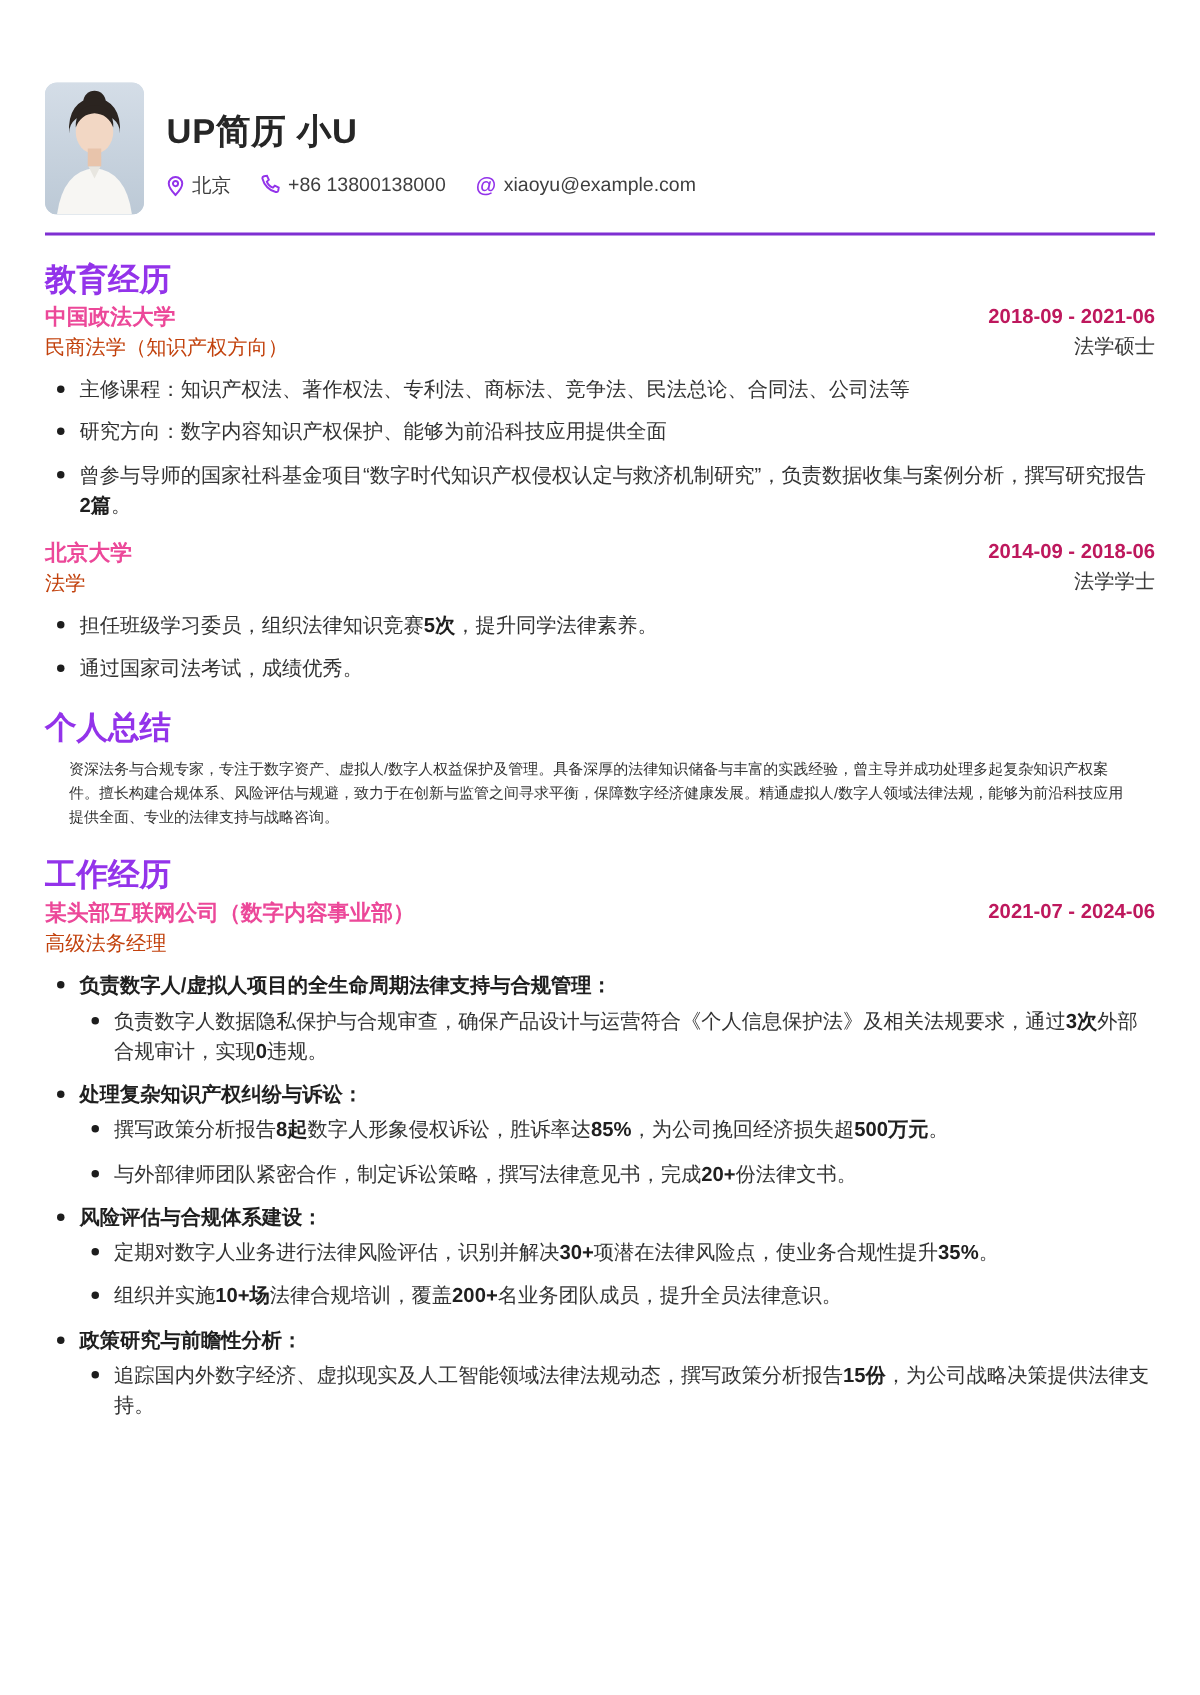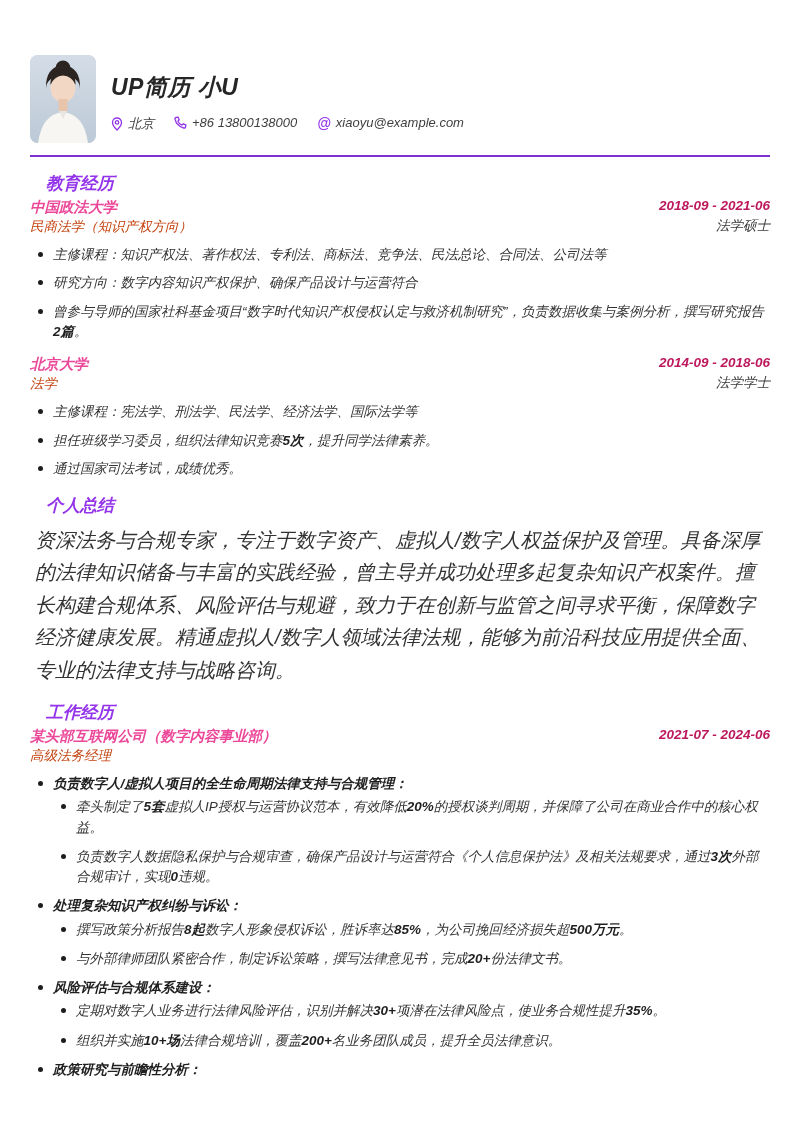--- a/index.html
+++ b/index.html
@@ -1,46 +1,46 @@
 <!DOCTYPE html>
 <html lang="zh"><head>
 <meta charset="utf-8">
 <style>
   html,body{margin:0;padding:0;}
   body{
     width:800px;height:1130px;overflow:hidden;background:#ffffff;
     font-family:"Liberation Sans","DejaVu Sans",sans-serif;color:#333;
   }
-  .page{padding:0 30px;box-sizing:border-box;width:800px;height:820px;font-style:italic;}
+  .page{padding:0 30px;box-sizing:border-box;width:800px;height:820px;}
   
   .resume-header{display:flex;gap:15px;padding-top:55px;}
   .photo{width:66px;height:88px;border-radius:8px;overflow:hidden;flex:none;background:#ccd7e2;}
   .photo svg{display:block;}
   .head-info{display:flex;flex-direction:column;justify-content:center;}
   h1.name{font-size:23px;font-weight:700;color:#262626;margin:6px 0 12px;letter-spacing:.5px;}
   .contacts{display:flex;gap:20px;align-items:flex-start;font-size:13px;color:#3f3f3f;}
   .contact{display:flex;align-items:center;gap:5px;}
   .contact .cicon{display:flex;align-items:center;color:#9333ea;}
   .at-glyph{font-size:14px;font-weight:700;color:#9333ea;}
   hr.divider{border:none;border-top:2px solid #7e2fd2;margin:12px 0 0;}
   
-  h2.section-title{font-size:17px;font-weight:700;color:#9333ea;margin:15px 16px 3px;}
+  h2.section-title{font-size:21px;font-weight:700;color:#9333ea;margin:15px 0 3px;}
   .entry{margin-bottom:4px;}
   .entry-head{display:flex;justify-content:space-between;align-items:flex-start;margin-top:3px;}
   .org{font-size:14.5px;font-weight:700;color:#ec4899;line-height:1.25;}
   .role{font-size:13.5px;color:#c2410c;margin-top:2px;}
   .date{font-size:13.5px;font-weight:700;color:#be185d;text-align:right;line-height:1.25;}
   .degree{font-size:13.5px;color:#3a3a3a;text-align:right;margin-top:2px;}
   ul.bullets{list-style:none;margin:9px 0 13px;padding:0;}
   ul.bullets li{position:relative;padding-left:23px;font-size:13.5px;line-height:1.5;margin-bottom:8px;color:#333;}
   ul.bullets li::before{content:"";position:absolute;left:8px;top:7px;width:5px;height:5px;border-radius:50%;background:#1d1d1d;}
   ul.bullets li.lvl2{margin-left:23px;margin-bottom:9px;}
   ul.bullets li.lead{margin-bottom:3px;}
   strong{font-weight:700;color:#1f1f1f;}
-  .summary-text{font-size:20px;line-height:1.62;margin:7px 5px 2px;color:#333;}
+  .summary-text{font-size:10px;line-height:1.62;margin:7px 16px 2px;color:#333;}
 </style>
 </head>
 <body>
 
 <div class="page">
 
   <header class="resume-header">
     <div class="photo">
       <svg width="66" height="88" viewBox="0 0 66 88">
         <defs>
@@ -99,37 +99,36 @@
                 <div class="org">中国政法大学</div>
                 <div class="role">民商法学（知识产权方向）</div>
               </div>
               <div>
                 <div class="date">2018-09 - 2021-06</div>
                 <div class="degree">法学硕士</div>
               </div>
             </div>
             <ul class="bullets">
               <li><span>主修课程：知识产权法、著作权法、专利法、商标法、竞争法、民法总论、合同法、公司法等</span></li>
-              <li><span>研究方向：数字内容知识产权保护、确保产品设计与运营符合</span></li>
+              <li><span>研究方向：数字内容知识产权保护、能够为前沿科技应用提供全面</span></li>
               <li><span>曾参与导师的国家社科基金项目“数字时代知识产权侵权认定与救济机制研究”，负责数据收集与案例分析，撰写研究报告</span><strong>2篇</strong><span>。</span></li>
             </ul>
           </div>
           <div class="entry">
             <div class="entry-head">
               <div>
                 <div class="org">北京大学</div>
                 <div class="role">法学</div>
               </div>
               <div>
                 <div class="date">2014-09 - 2018-06</div>
                 <div class="degree">法学学士</div>
               </div>
             </div>
             <ul class="bullets">
-              <li><span>主修课程：宪法学、刑法学、民法学、经济法学、国际法学等</span></li>
               <li><span>担任班级学习委员，组织法律知识竞赛</span><strong>5次</strong><span>，提升同学法律素养。</span></li>
               <li><span>通过国家司法考试，成绩优秀。</span></li>
             </ul>
           </div>
         </div>
     </section>
 
     <section>
       <h2 class="section-title">个人总结</h2>
       <p class="summary-text">资深法务与合规专家，专注于数字资产、虚拟人/数字人权益保护及管理。具备深厚的法律知识储备与丰富的实践经验，曾主导并成功处理多起复杂知识产权案件。擅长构建合规体系、风险评估与规避，致力于在创新与监管之间寻求平衡，保障数字经济健康发展。精通虚拟人/数字人领域法律法规，能够为前沿科技应用提供全面、专业的法律支持与战略咨询。</p>
@@ -143,28 +142,28 @@
               <div>
                 <div class="org">某头部互联网公司（数字内容事业部）</div>
                 <div class="role">高级法务经理</div>
               </div>
               <div>
                 <div class="date">2021-07 - 2024-06</div>
               </div>
             </div>
             <ul class="bullets">
               <li class=" lead"><strong>负责数字人/虚拟人项目的全生命周期法律支持与合规管理：</strong></li>
-              <li class="lvl2"><span>牵头制定了</span><strong>5套</strong><span>虚拟人IP授权与运营协议范本，有效降低</span><strong>20%</strong><span>的授权谈判周期，并保障了公司在商业合作中的核心权益。</span></li>
               <li class="lvl2"><span>负责数字人数据隐私保护与合规审查，确保产品设计与运营符合《个人信息保护法》及相关法规要求，通过</span><strong>3次</strong><span>外部合规审计，实现</span><strong>0</strong><span>违规。</span></li>
               <li class=" lead"><strong>处理复杂知识产权纠纷与诉讼：</strong></li>
               <li class="lvl2"><span>撰写政策分析报告</span><strong>8起</strong><span>数字人形象侵权诉讼，胜诉率达</span><strong>85%</strong><span>，为公司挽回经济损失超</span><strong>500万元</strong><span>。</span></li>
               <li class="lvl2"><span>与外部律师团队紧密合作，制定诉讼策略，撰写法律意见书，完成</span><strong>20+</strong><span>份法律文书。</span></li>
               <li class=" lead"><strong>风险评估与合规体系建设：</strong></li>
               <li class="lvl2"><span>定期对数字人业务进行法律风险评估，识别并解决</span><strong>30+</strong><span>项潜在法律风险点，使业务合规性提升</span><strong>35%</strong><span>。</span></li>
               <li class="lvl2"><span>组织并实施</span><strong>10+场</strong><span>法律合规培训，覆盖</span><strong>200+</strong><span>名业务团队成员，提升全员法律意识。</span></li>
               <li class=" lead"><strong>政策研究与前瞻性分析：</strong></li>
+              <li class="lvl2"><span>追踪国内外数字经济、虚拟现实及人工智能领域法律法规动态，撰写政策分析报告</span><strong>15份</strong><span>，为公司战略决策提供法律支持。</span></li>
             </ul>
           </div>
         </div>
     </section>
 
   </main>
 </div>
 
 </body></html>

